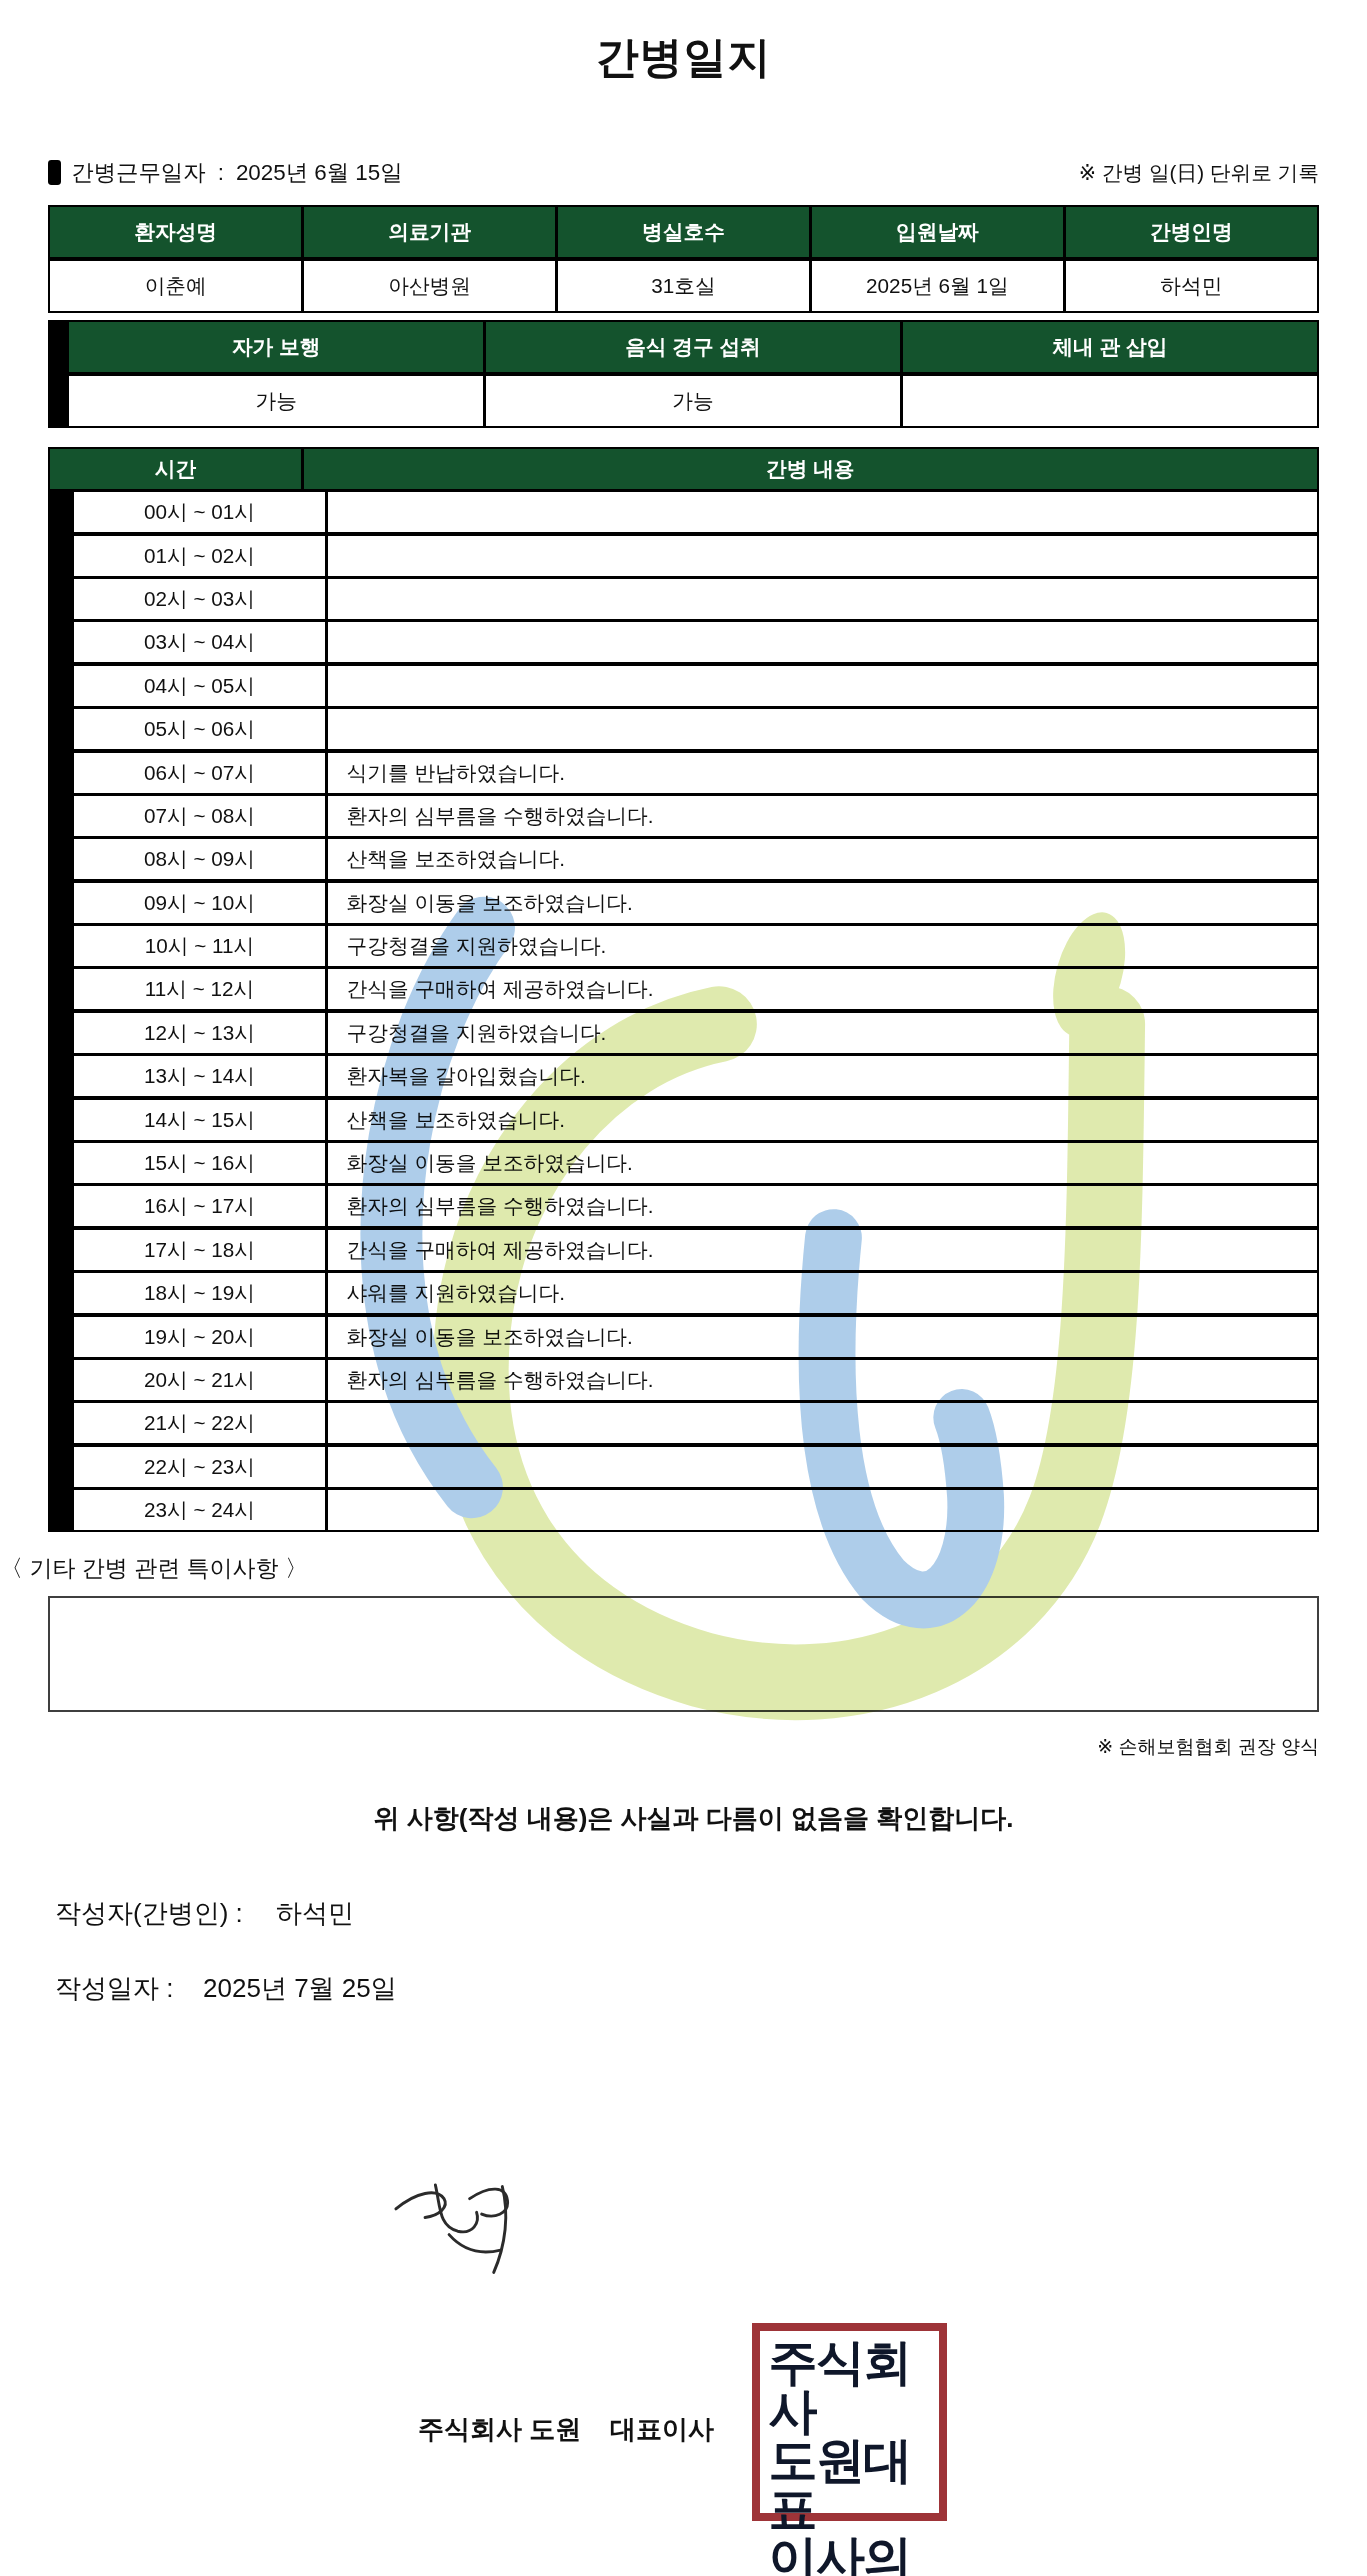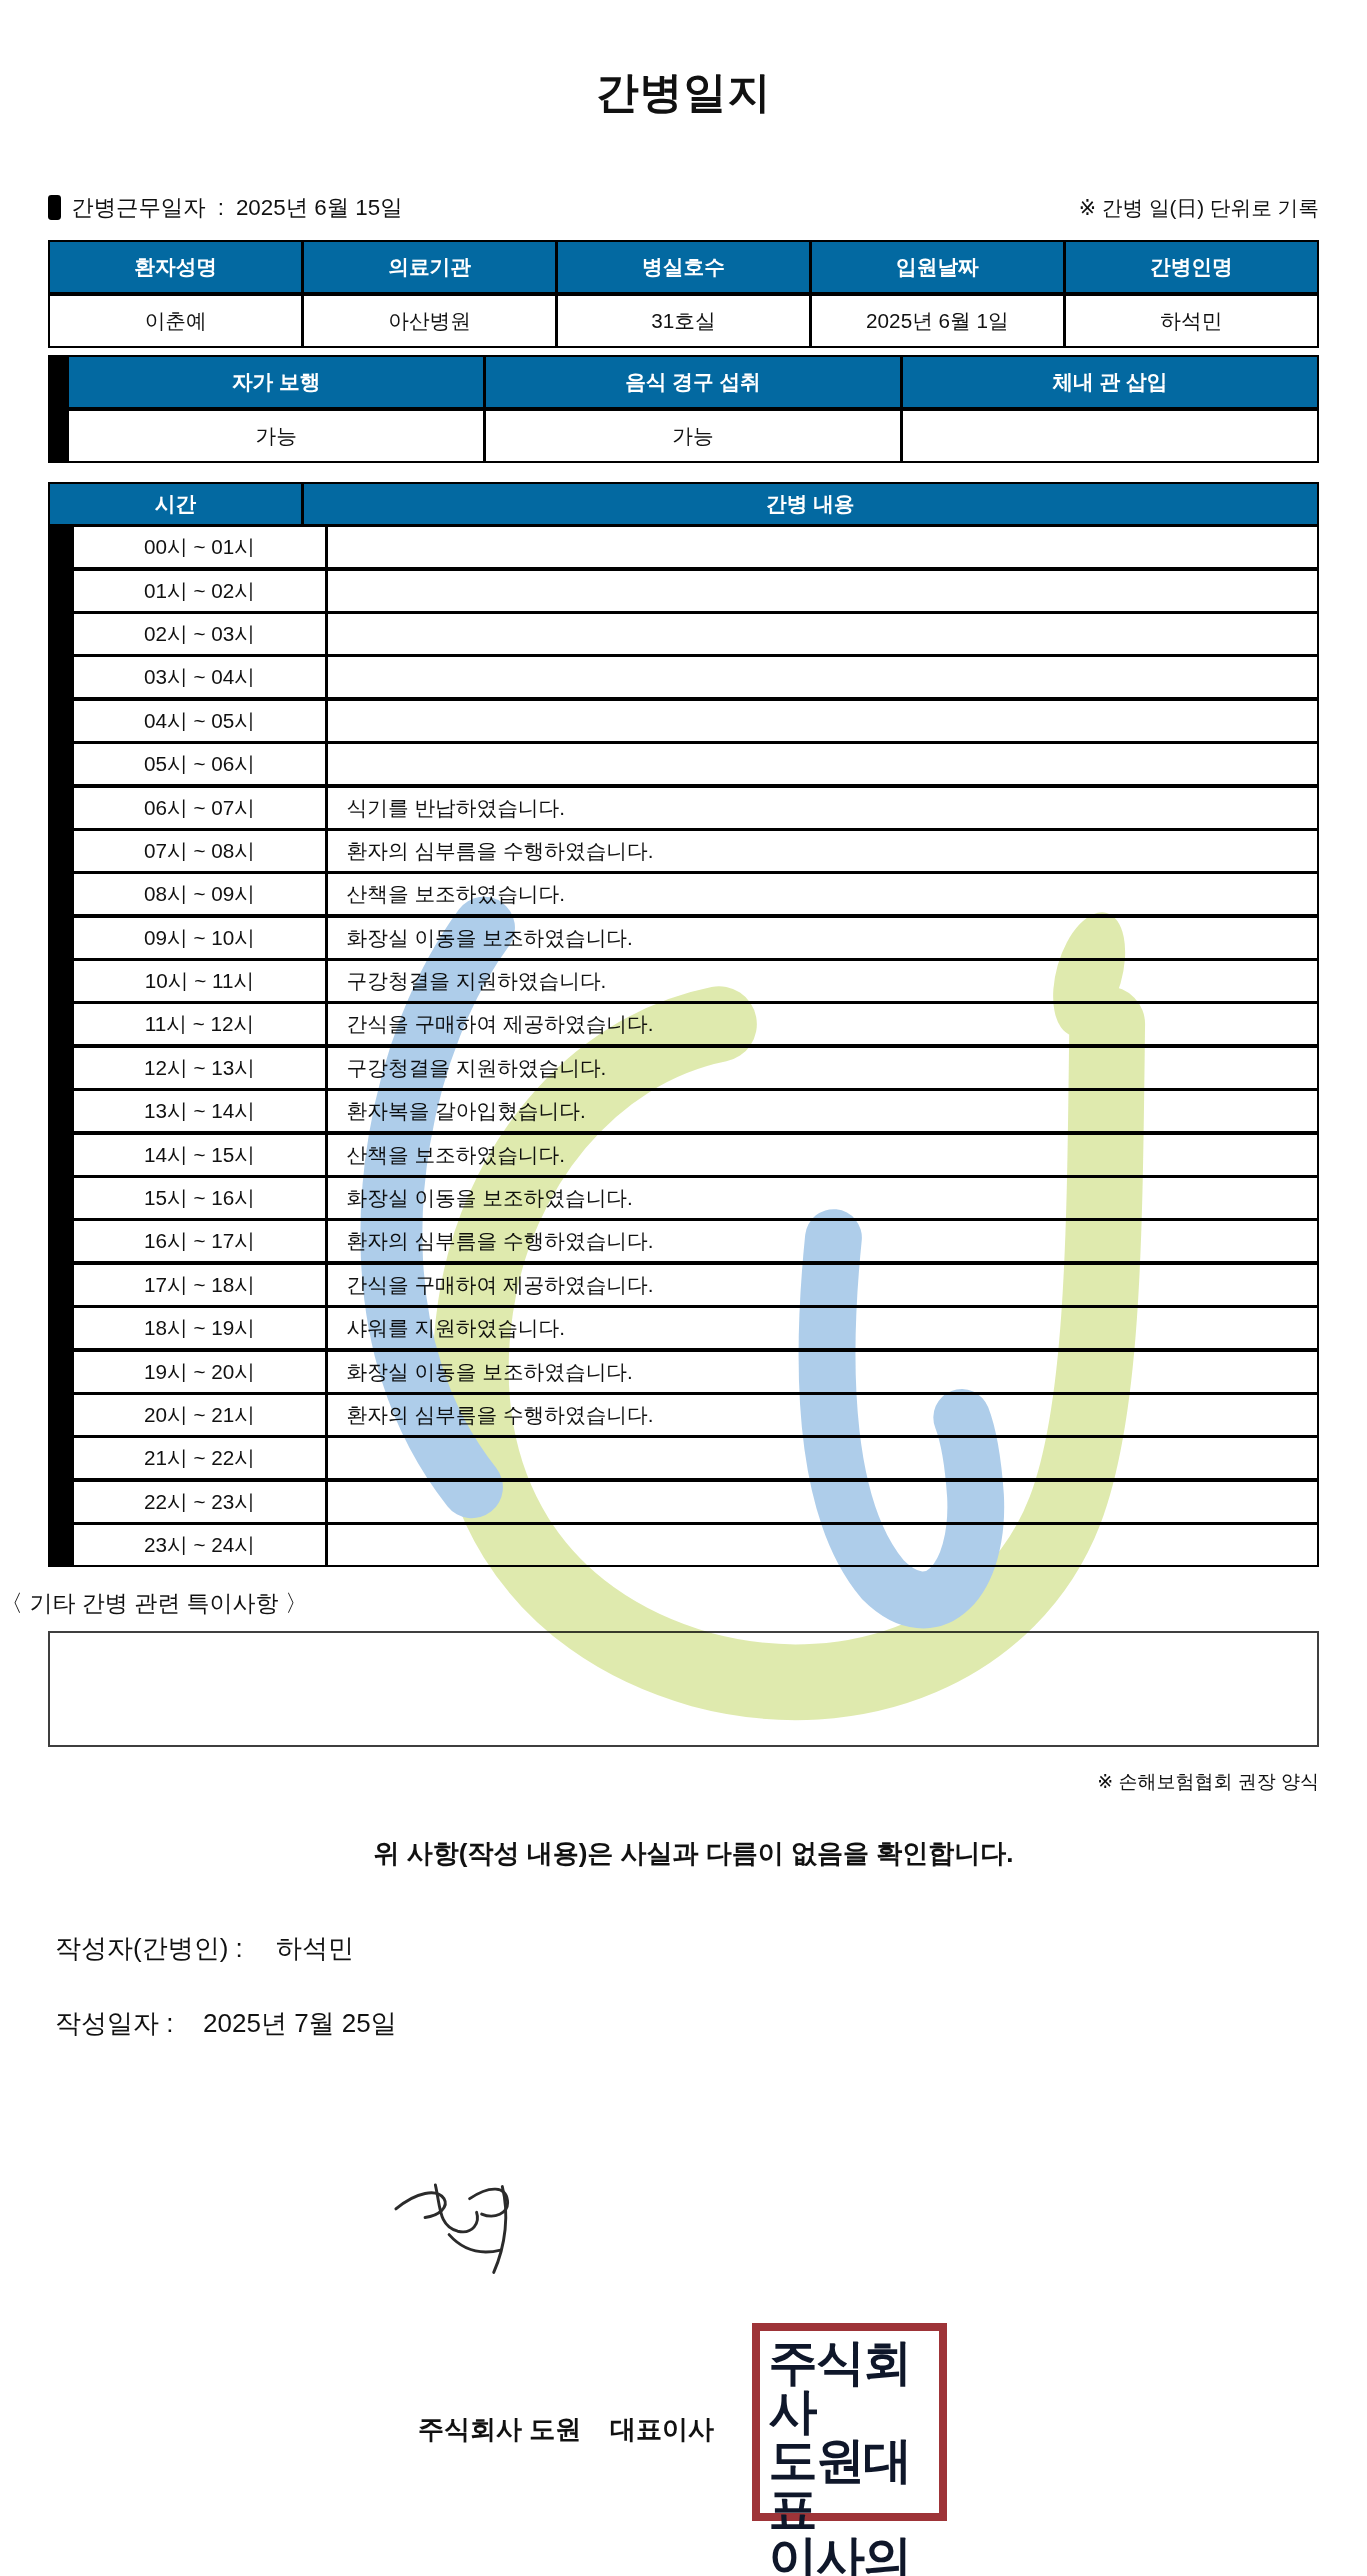--- a/index.html
+++ b/index.html
@@ -6,21 +6,21 @@
   .page {
     position:relative;
     width:1367px; height:2576px;
     background:#ffffff;
     overflow:hidden;
     font-family:"Liberation Sans","DejaVu Sans",sans-serif;
     color:#111;
   }
   
   .doc-title {
-    padding-top:69px;
+    padding-top:34px;
     text-align:center;
     font-size:43px; font-weight:800; letter-spacing:0.9px;
     line-height:1.1;
   }
   .meta-row {
     margin:76px 48px 0 48px;
     display:flex; justify-content:space-between; align-items:center;
     font-size:22.4px;
     gap:38px;
   }
@@ -41,21 +41,21 @@
   .t-row { display:grid; column-gap:2.6px; }
   .cols5 { grid-template-columns:repeat(5,1fr); }
   .cols3 { grid-template-columns:repeat(3,1fr);margin-left:19px; }
   .log-cols { grid-template-columns:251px 1fr; }
   .cell {
     background:#fff;
     display:flex; align-items:center; justify-content:center;
     font-size:20.7px; height:50px;
   }
   .th {
-    background:#0369a1; color:#fff; font-weight:700;
+    background:#14532d; color:#fff; font-weight:700;
   }
   .tbl-patient { margin-top:17px; }
   .tbl-condition { margin-top:7.7px; }
   .tbl-log { margin-top:19px; }
   .tbl-log .cell { height:40px; }
   .tbl-log .tbody { display:flex; flex-direction:column; gap:3.4px;margin-left:24px; }
   .cell.content { justify-content:flex-start; padding-left:19px; }
   
   .notes-title { margin-top:20.7px; text-align:left; font-size:23px; font-weight:400; }
   .notes-box   { margin:12px 48px 0 48px; height:112px; border:2.6px solid #3f3f3f; background:#fff; }

